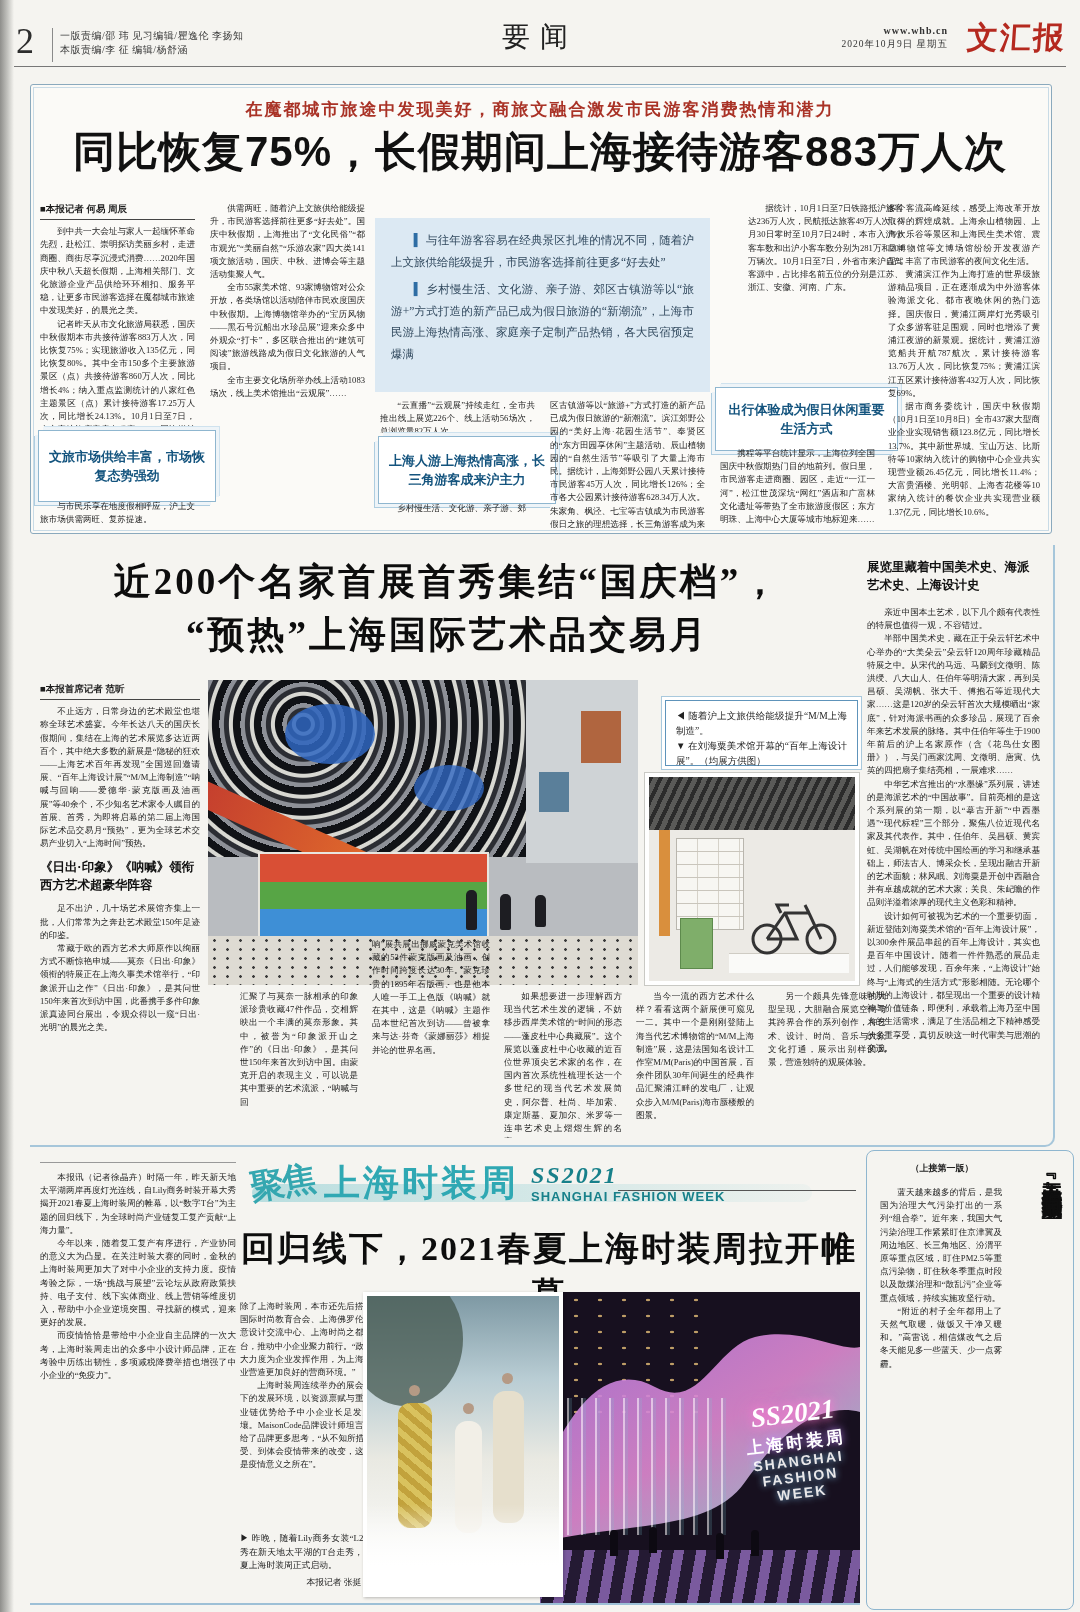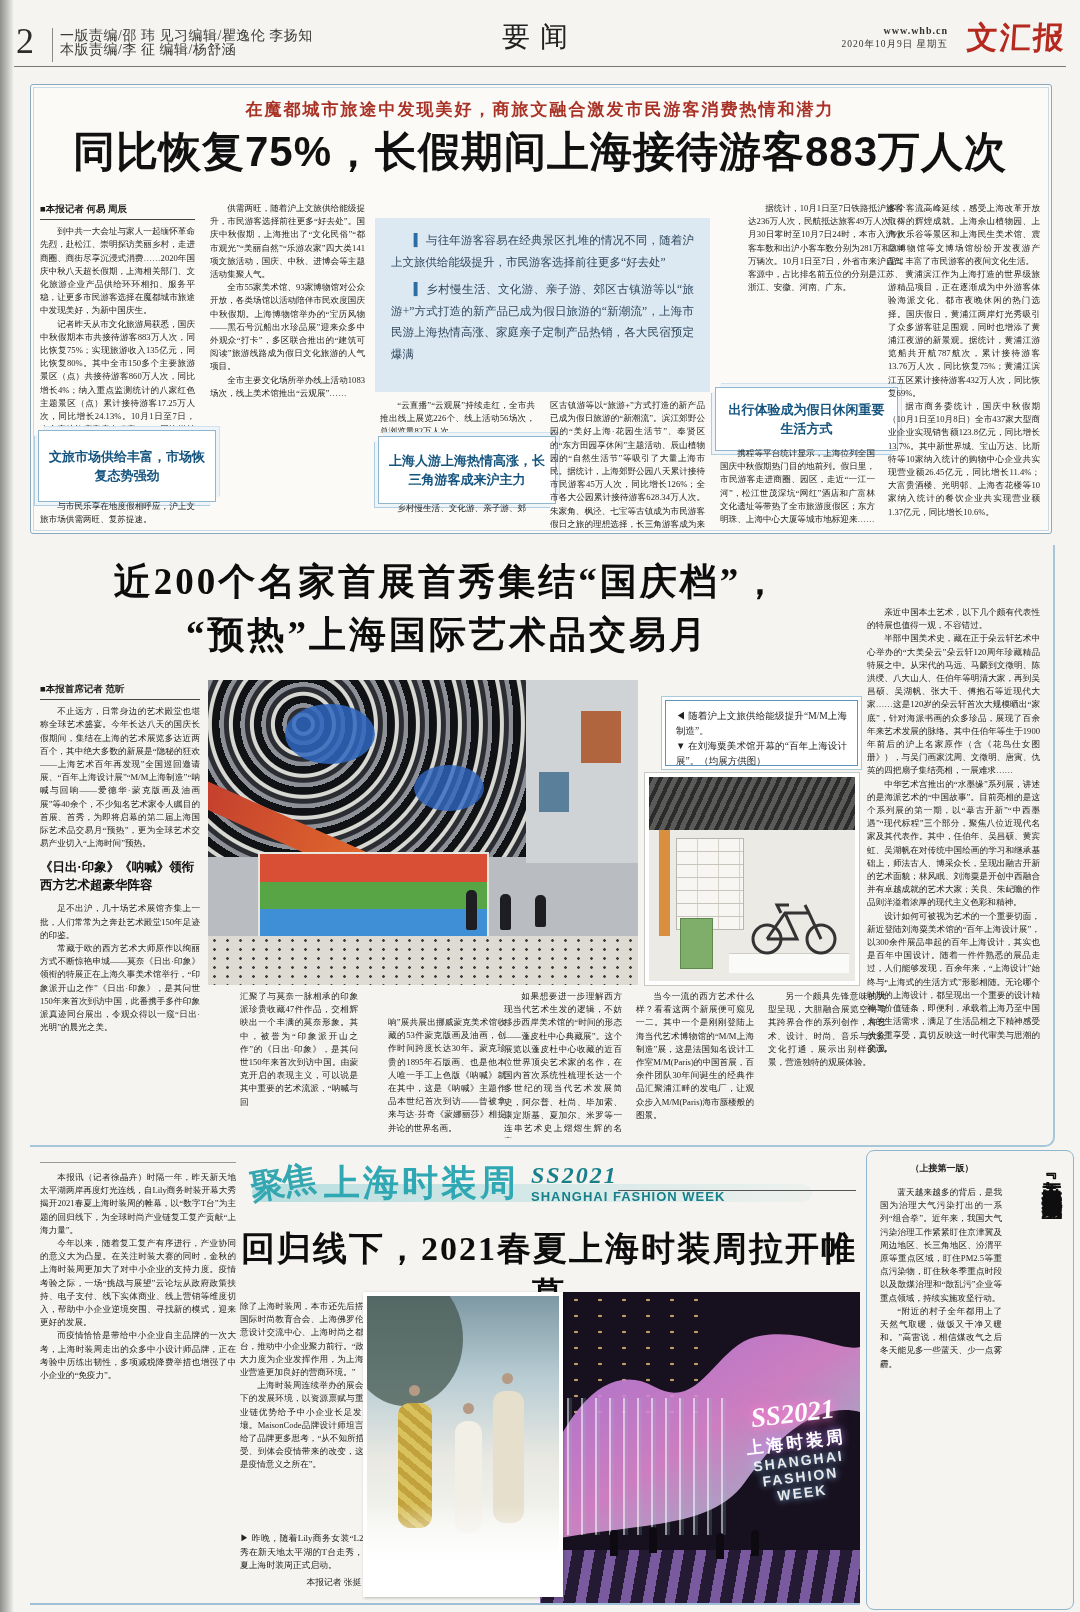--- a/index.html
+++ b/index.html
@@ -3,21 +3,21 @@
 <meta charset="utf-8">
 <style>
   html,body{margin:0;padding:0;background:#d8d8d4;}
   .page{position:relative;width:1080px;height:1612px;background:#f5f4f0;overflow:hidden;
         font-family:"Liberation Serif",serif;color:#1c1c1c;}
   .scan-edge{position:absolute;left:0;top:0;width:14px;height:1612px;
         background:linear-gradient(90deg,#8e8e8b,#c4c4c0 55%,rgba(245,244,240,0));}
   
   .pagenum{position:absolute;left:16px;top:20px;font-size:36px;color:#2d2d2d;}
   .hdr-vline{position:absolute;left:52px;top:28px;width:1px;height:34px;background:#8a8a8a;}
-  .editors{position:absolute;left:60px;top:29px;font-size:14px;line-height:14px;color:#3a3a3a;letter-spacing:.5px;}
+  .editors{position:absolute;left:60px;top:29px;font-size:10px;line-height:14px;color:#3a3a3a;letter-spacing:.5px;}
   .section-title{position:absolute;left:0;top:18px;width:1080px;text-align:center;
         font-size:28px;letter-spacing:10px;color:#222;}
   .hdr-right{position:absolute;right:132px;top:25px;width:170px;text-align:right;color:#333;}
   .hdr-site{font-size:10px;font-weight:bold;letter-spacing:1px;}
   .hdr-date{font-size:9.5px;margin-top:2px;letter-spacing:1px;}
   .masthead{position:absolute;right:14px;top:17px;font-size:31px;font-weight:bold;color:#b5291f;
         letter-spacing:2px;transform:skewX(-4deg);}
   .hdr-rule{position:absolute;left:14px;right:14px;top:66px;height:1px;background:#777;}
   
   .a1frame{position:absolute;left:30px;top:84px;width:1020px;height:448px;
@@ -149,21 +149,21 @@
   </div>
   <div class="masthead">文汇报</div>
   <div class="hdr-rule"></div>
 
   <div class="a1frame"></div>
   <div class="kicker">在魔都城市旅途中发现美好，商旅文融合激发市民游客消费热情和潜力</div>
   <div class="a1head">同比恢复75%，长假期间上海接待游客883万人次</div>
 
   <div class="col" style="left:40px;top:202px;width:155px;height:224px;">
     <div class="byline">■本报记者 何易 周辰</div>
-    <p>到中共一大会址与家人一起缅怀革命先烈，赴松江、崇明探访美丽乡村，走进商圈、商街尽享沉浸式消费……2020年国庆中秋八天超长假期，上海相关部门、文化旅游企业产品供给环环相扣、服务平稳，让更多市民游客选择在魔都城市旅途中发现美好，为新中国庆生。</p>
+    <p>到中共一大会址与家人一起缅怀革命先烈，赴松江、崇明探访美丽乡村，走进商圈、商街尽享沉浸式消费……2020年国庆中秋八天超长假期，上海相关部门、文化旅游企业产品供给环环相扣、服务平稳，让更多市民游客选择在魔都城市旅途中发现美好，的晨光之美。</p>
     <p>记者昨天从市文化旅游局获悉，国庆中秋假期本市共接待游客883万人次，同比恢复75%；实现旅游收入135亿元，同比恢复80%。其中全市150多个主要旅游景区（点）共接待游客860万人次，同比增长4%；纳入重点监测统计的八家红色主题景区（点）累计接待游客17.25万人次，同比增长24.13%。10月1日至7日，本市宾馆旅店客房出租率66%，同比增长16个百分点。</p>
   </div>
   <div class="hbox" style="left:38px;top:430px;width:160px;height:62px;">
     <span>文旅市场供给丰富，市场恢复态势强劲</span>
   </div>
   <div class="col" style="left:40px;top:500px;width:155px;height:28px;">
     <p>与市民乐享在地度假相呼应，沪上文旅市场供需两旺、复苏提速。</p>
   </div>
 
   <div class="col" style="left:210px;top:202px;width:155px;height:326px;">
@@ -245,31 +245,34 @@
     <div class="pb-shelf"></div>
     <div class="pb-green"></div>
     <div class="pb-pedestal"></div>
     <svg class="pb-bike" viewBox="0 0 96 62">
       <circle cx="20" cy="44" r="14" fill="none" stroke="#333" stroke-width="3"></circle>
       <circle cx="74" cy="44" r="14" fill="none" stroke="#333" stroke-width="3"></circle>
       <path d="M20 44 L38 18 L62 18 L74 44 M38 18 L50 44 L20 44 M62 18 L58 10 M34 18 L30 10 L42 10" fill="none" stroke="#333" stroke-width="3"></path>
     </svg>
   </div>
 
+  <div class="col" style="left:867px;top:558px;width:173px;height:44px;">
+    <h4 class="asub" style="margin:0;">展览里藏着中国美术史、海派艺术史、上海设计史</h4>
+  </div>
   <div class="col" style="left:867px;top:606px;width:173px;height:534px;">
     <p>亲近中国本土艺术，以下几个颇有代表性的特展也值得一观，不容错过。</p>
     <p>半部中国美术史，藏在正于朵云轩艺术中心举办的“大美朵云”朵云轩120周年珍藏精品特展之中。从宋代的马远、马麟到文徵明、陈洪绶、八大山人、任伯年等明清大家，再到吴昌硕、吴湖帆、张大千、傅抱石等近现代大家……这是120岁的朵云轩首次大规模晒出“家底”，针对海派书画的众多珍品，展现了百余年来艺术发展的脉络。其中任伯年等生于1900年前后的沪上名家原作（含《花鸟仕女图册》），与吴门画家沈周、文徵明、唐寅、仇英的四把扇子集结亮相，一展难求……</p>
     <p>中华艺术宫推出的“水墨缘”系列展，讲述的是海派艺术的“中国故事”。目前亮相的是这个系列展的第一期，以“摹古开新”“中西墨遇”“现代标程”三个部分，聚焦八位近现代名家及其代表作。其中，任伯年、吴昌硕、黄宾虹、吴湖帆在对传统中国绘画的学习和继承基础上，师法古人、博采众长，呈现出融古开新的艺术面貌；林风眠、刘海粟是开创中西融合并有卓越成就的艺术大家；关良、朱屺瞻的作品则洋溢着浓厚的现代主义色彩和精神。</p>
     <p>设计如何可被视为艺术的一个重要切面，新近登陆刘海粟美术馆的“百年上海设计展”，以300余件展品串起的百年上海设计，其实也是百年中国设计。随着一件件熟悉的展品走过，人们能够发现，百余年来，“上海设计”始终与“上海式的生活方式”形影相随。无论哪个时期的上海设计，都呈现出一个重要的设计精神与价值链条，即便利，承载着上海乃至中国人的生活需求，满足了生活品相之下精神感受的多重享受，真切反映这一时代审美与思潮的变迁。</p>
   </div>
 
   <div class="col" style="left:240px;top:990px;width:118px;height:148px;">
     <p style="text-indent:0;">汇聚了与莫奈一脉相承的印象派珍贵收藏47件作品，交相辉映出一个丰满的莫奈形象。其中，被誉为“印象派开山之作”的《日出·印象》，是其问世150年来首次到访中国。由蒙克开启的表现主义，可以说是其中重要的艺术流派，“呐喊与回</p>
   </div>
-  <div class="col" style="left:372px;top:1016px;width:118px;height:148px;margin-left:16px;">
+  <div class="col" style="left:372px;top:938px;width:118px;height:148px;">
     <p style="text-indent:0;">响”展共展出挪威蒙克美术馆收藏的53件蒙克版画及油画，创作时间跨度长达30年。蒙克珍贵的1895年石版画、也是他本人唯一手工上色版《呐喊》就在其中，这是《呐喊》主题作品本世纪首次到访——曾被拿来与达·芬奇《蒙娜丽莎》相提并论的世界名画。</p>
   </div>
   <div class="col" style="left:504px;top:990px;width:118px;height:148px;">
     <p>如果想要进一步理解西方现当代艺术生发的逻辑，不妨移步西岸美术馆的“时间的形态——蓬皮杜中心典藏展”。这个展览以蓬皮杜中心收藏的近百位世界顶尖艺术家的名作，在国内首次系统性梳理长达一个多世纪的现当代艺术发展简史，阿尔普、杜尚、毕加索、康定斯基、夏加尔、米罗等一连串艺术史上熠熠生辉的名字。</p>
   </div>
   <div class="col" style="left:636px;top:990px;width:118px;height:148px;">
     <p>当今一流的西方艺术什么样？看看这两个新展便可窥见一二。其中一个是刚刚登陆上海当代艺术博物馆的“M/M上海制造”展，这是法国知名设计工作室M/M(Paris)的中国首展，百余件团队30年间诞生的经典作品汇聚浦江畔的发电厂，让观众步入M/M(Paris)海市蜃楼般的图景。</p>
   </div>
   <div class="col" style="left:768px;top:990px;width:118px;height:148px;">
     <p>另一个颇具先锋意味的大型呈现，大胆融合展览空间与其跨界合作的系列创作，将艺术、设计、时尚、音乐与大众文化打通，展示出别样的风景，营造独特的观展体验。</p>

